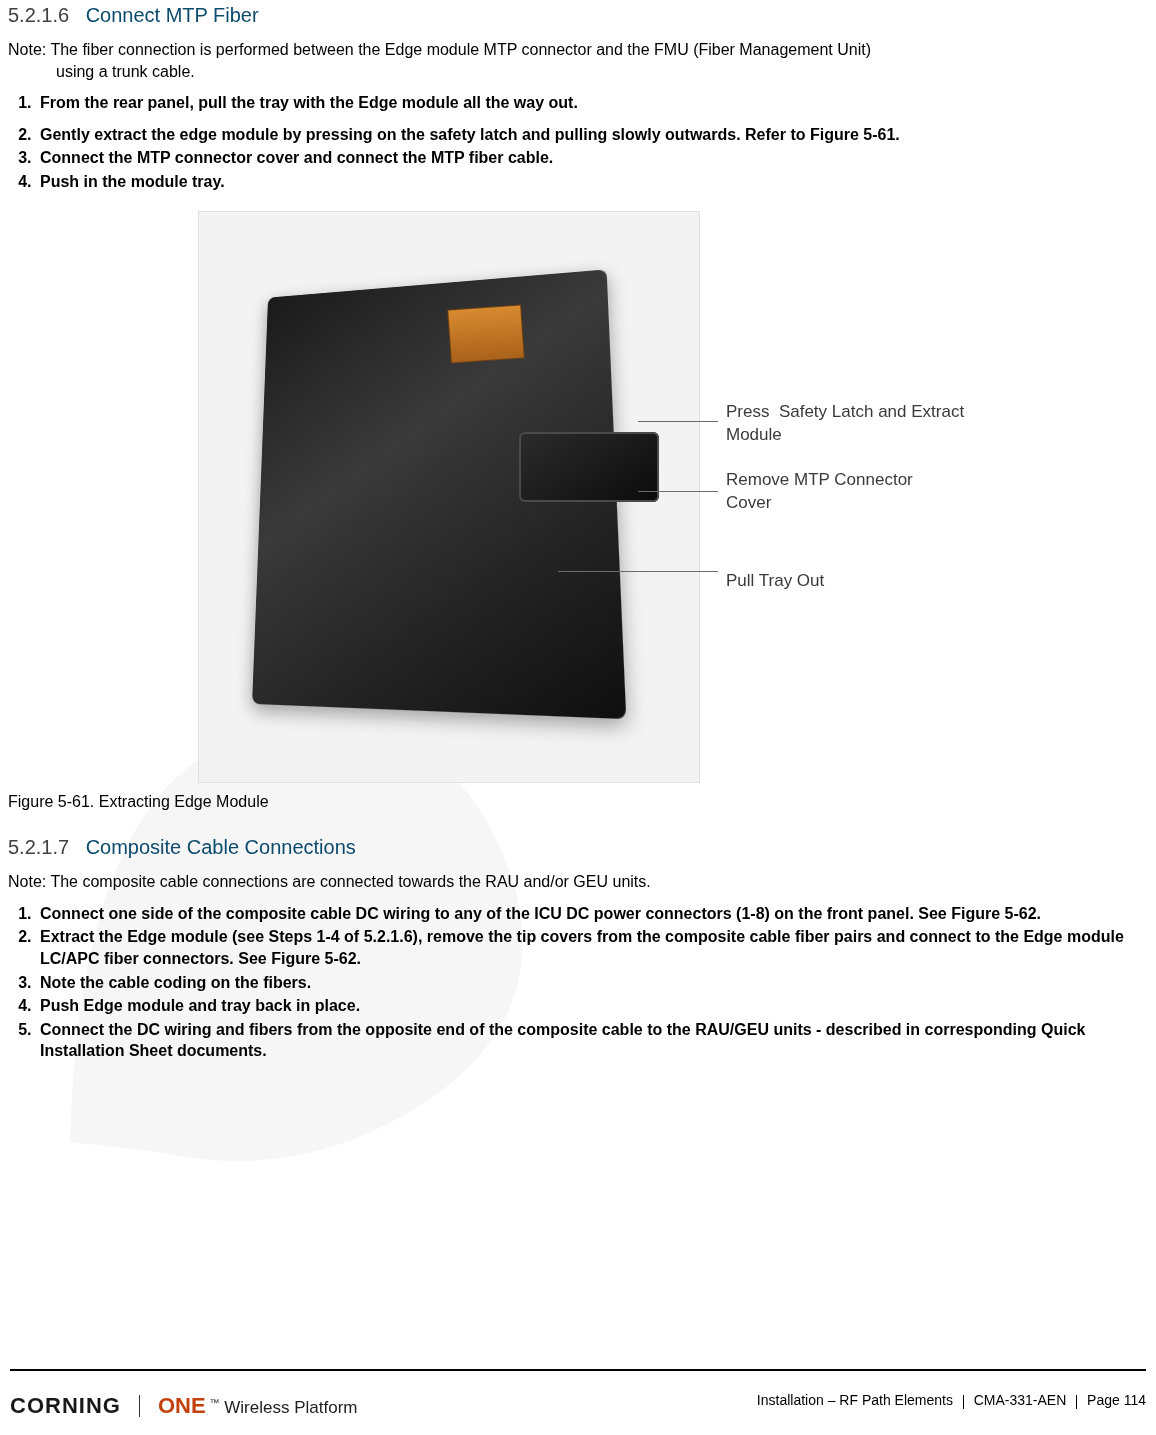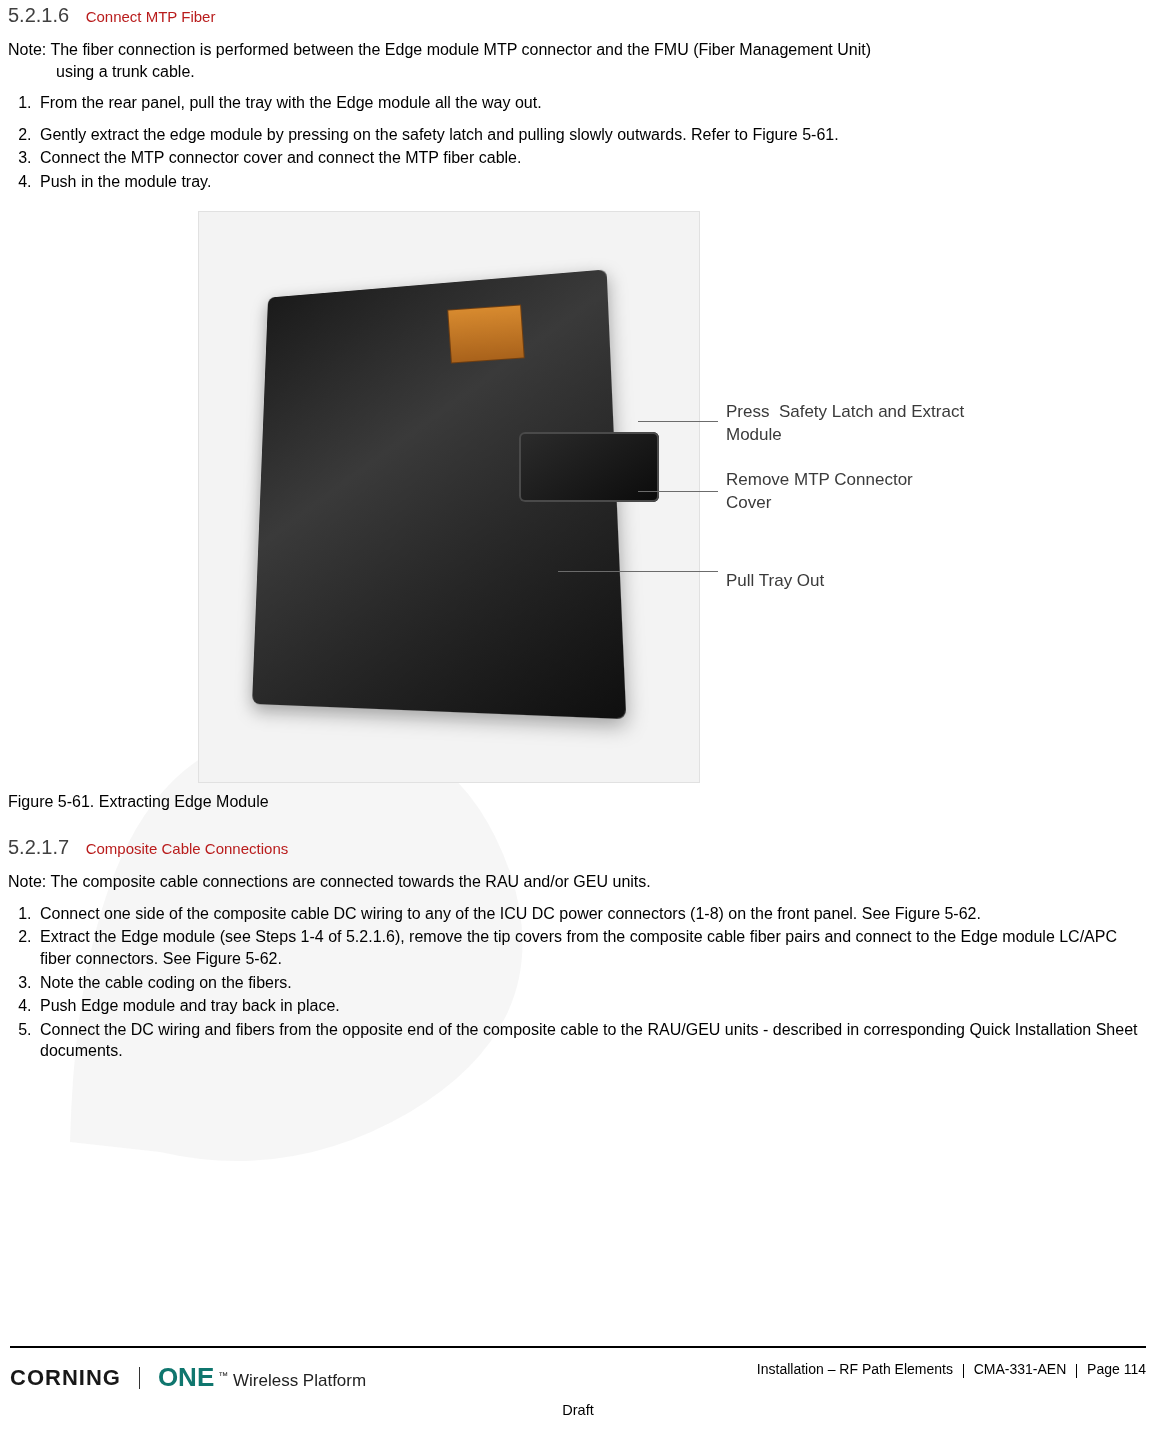--- a/index.html
+++ b/index.html
@@ -19,32 +19,33 @@
     box-sizing: border-box;
     padding: 0 8px 0 8px;
   }
   .sec-num {
     display: inline;
     color: #404040;
     font-size: 20px;
   }
   .sec-title {
     display: inline;
-    color: #b91c1c;
-    font-size: 15px;
+    color: #0c4a6e;
+    font-size: 20px;
     margin-left: 12px;
   }
   .sec-row { margin-top: 2px; margin-bottom: 10px; }
   .note-row { margin: 4px 0 10px 0; }
   .note-label { display: inline; }
   .note-text { display: inline; }
   .note-cont { margin-left: 48px; display: block; }
   ol.steps {
     margin: 6px 0 12px 0;
     padding-left: 28px;
+    font-weight: bold;
   }
   ol.steps li {
     padding-left: 4px;
     margin: 2px 0;
   }
   .figure-area {
     width: 100%;
     display: flex;
     justify-content: center;
     margin: 18px 0 10px 0;
@@ -114,21 +115,21 @@
   }
   .footer {
     position: absolute;
     left: 0; right: 0;
     bottom: 16px;
     padding: 0 10px;
   }
   .footer-top {
     border-top: 2px solid #000;
     margin-top: 14px;
-    padding-top: 12px;
+    padding-top: 20px;
     display: flex;
     align-items: flex-start;
     justify-content: space-between;
   }
   .footer-left {
     display: flex;
     align-items: center;
     gap: 12px;
   }
   .brand-name {
@@ -140,22 +141,22 @@
   .brand-divider {
     width: 1px; height: 22px;
     background: #333;
     margin: 0 6px;
   }
   .brand-sub {
     font-size: 17px;
     color: #222;
   }
   .brand-sub .num {
-    font-size: 26px;
-    color: #0f766e;
+    font-size: 22px;
+    color: #c2410c;
     font-weight: 600;
     margin-right: 4px;
   }
   .brand-sub sup { font-size: 10px; vertical-align: super; }
   .footer-right {
     font-size: 14px;
     white-space: nowrap;
   }
   .footer-right .sep {
     display: inline-block;
@@ -254,16 +255,15 @@
         </span>
       </div>
       <div class="footer-right">
         <span>Installation – RF Path Elements</span>
         <span class="sep"></span>
         <span>CMA-331-AEN</span>
         <span class="sep"></span>
         <span>Page 114</span>
       </div>
     </div>
-    <div class="draft-line">Draft</div>
   </div>
 
 </div>
 
 </body></html>

